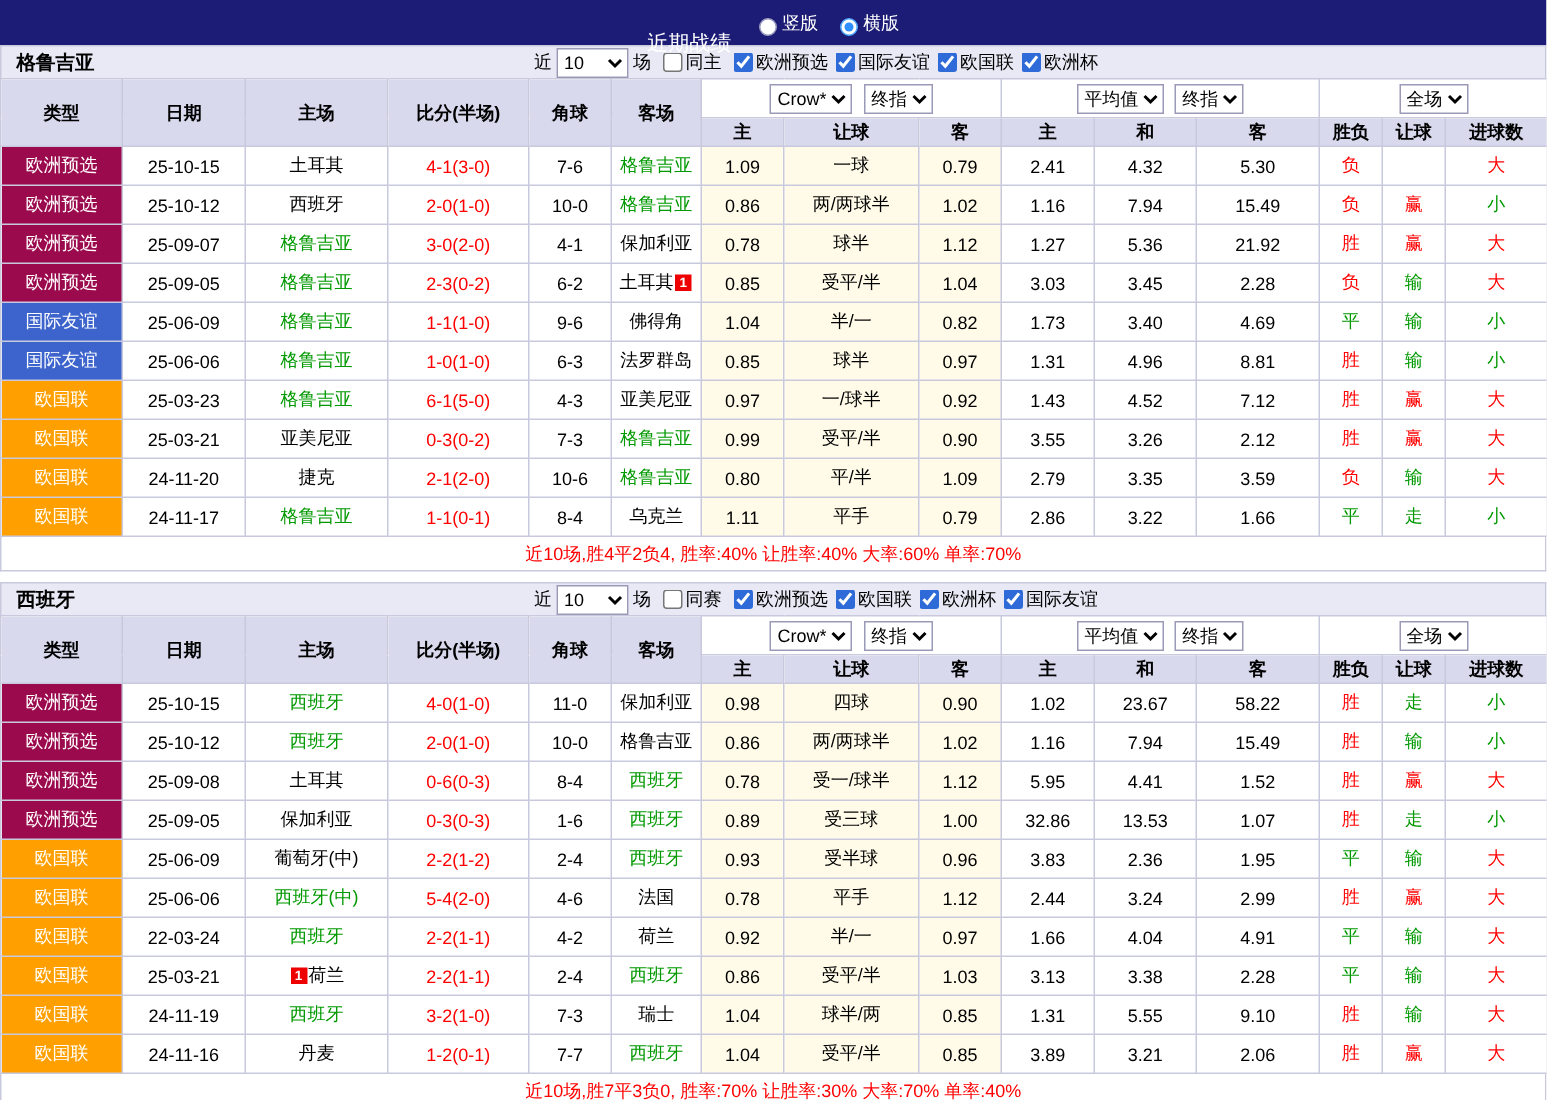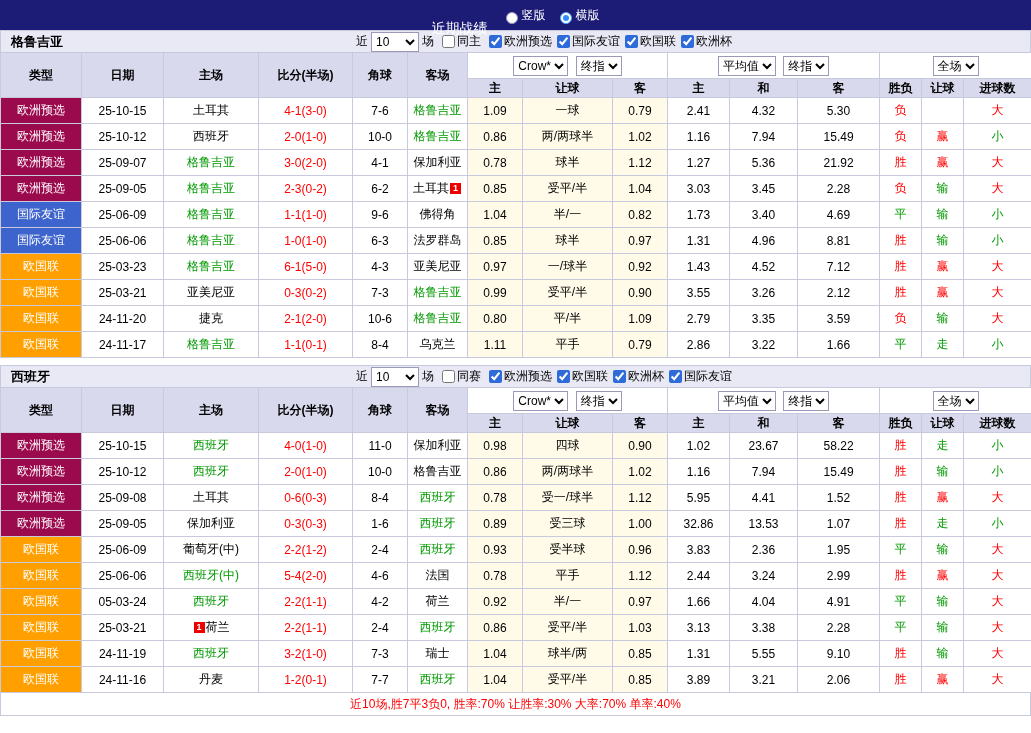--- a/index.html
+++ b/index.html
@@ -343,20 +343,21 @@
           <td class="cream">0.79</td>
           <td>2.86</td>
           <td>3.22</td>
           <td>1.66</td>
           <td style="color: rgb(0, 153, 0);">平</td>
           <td style="color: rgb(0, 153, 0);">走</td>
           <td style="color: rgb(0, 153, 0);">小</td>
         </tr>
       </tbody>
   </table>
+  <div class="summary">近10场,胜4平2负4, 胜率:40% 让胜率:40% 大率:60% 单率:70%</div>
 </div>
 
 <div class="section">
   <div class="section-bar">
     <span class="team-name">西班牙</span>
     <div class="filters">
       <span>近</span>
       <select class="count-select"><option>10</option></select>
       <span>场</span>
       <label class="chk">
@@ -526,21 +527,21 @@
           <td class="cream">1.12</td>
           <td>2.44</td>
           <td>3.24</td>
           <td>2.99</td>
           <td style="color: rgb(255, 0, 0);">胜</td>
           <td style="color: rgb(255, 0, 0);">赢</td>
           <td style="color: rgb(255, 0, 0);">大</td>
         </tr>
         <tr>
           <td class="comp" style="background: rgb(255, 160, 0);">欧国联</td>
-          <td>05-03-24</td>
+          <td>22-03-24</td>
           <td><span class="focus">西班牙</span></td>
           <td class="score">2-2(1-1)</td>
           <td>4-2</td>
           <td><span>荷兰</span></td>
           <td class="cream">0.92</td>
           <td class="cream">半/一</td>
           <td class="cream">0.97</td>
           <td>1.66</td>
           <td>4.04</td>
           <td>4.91</td>

